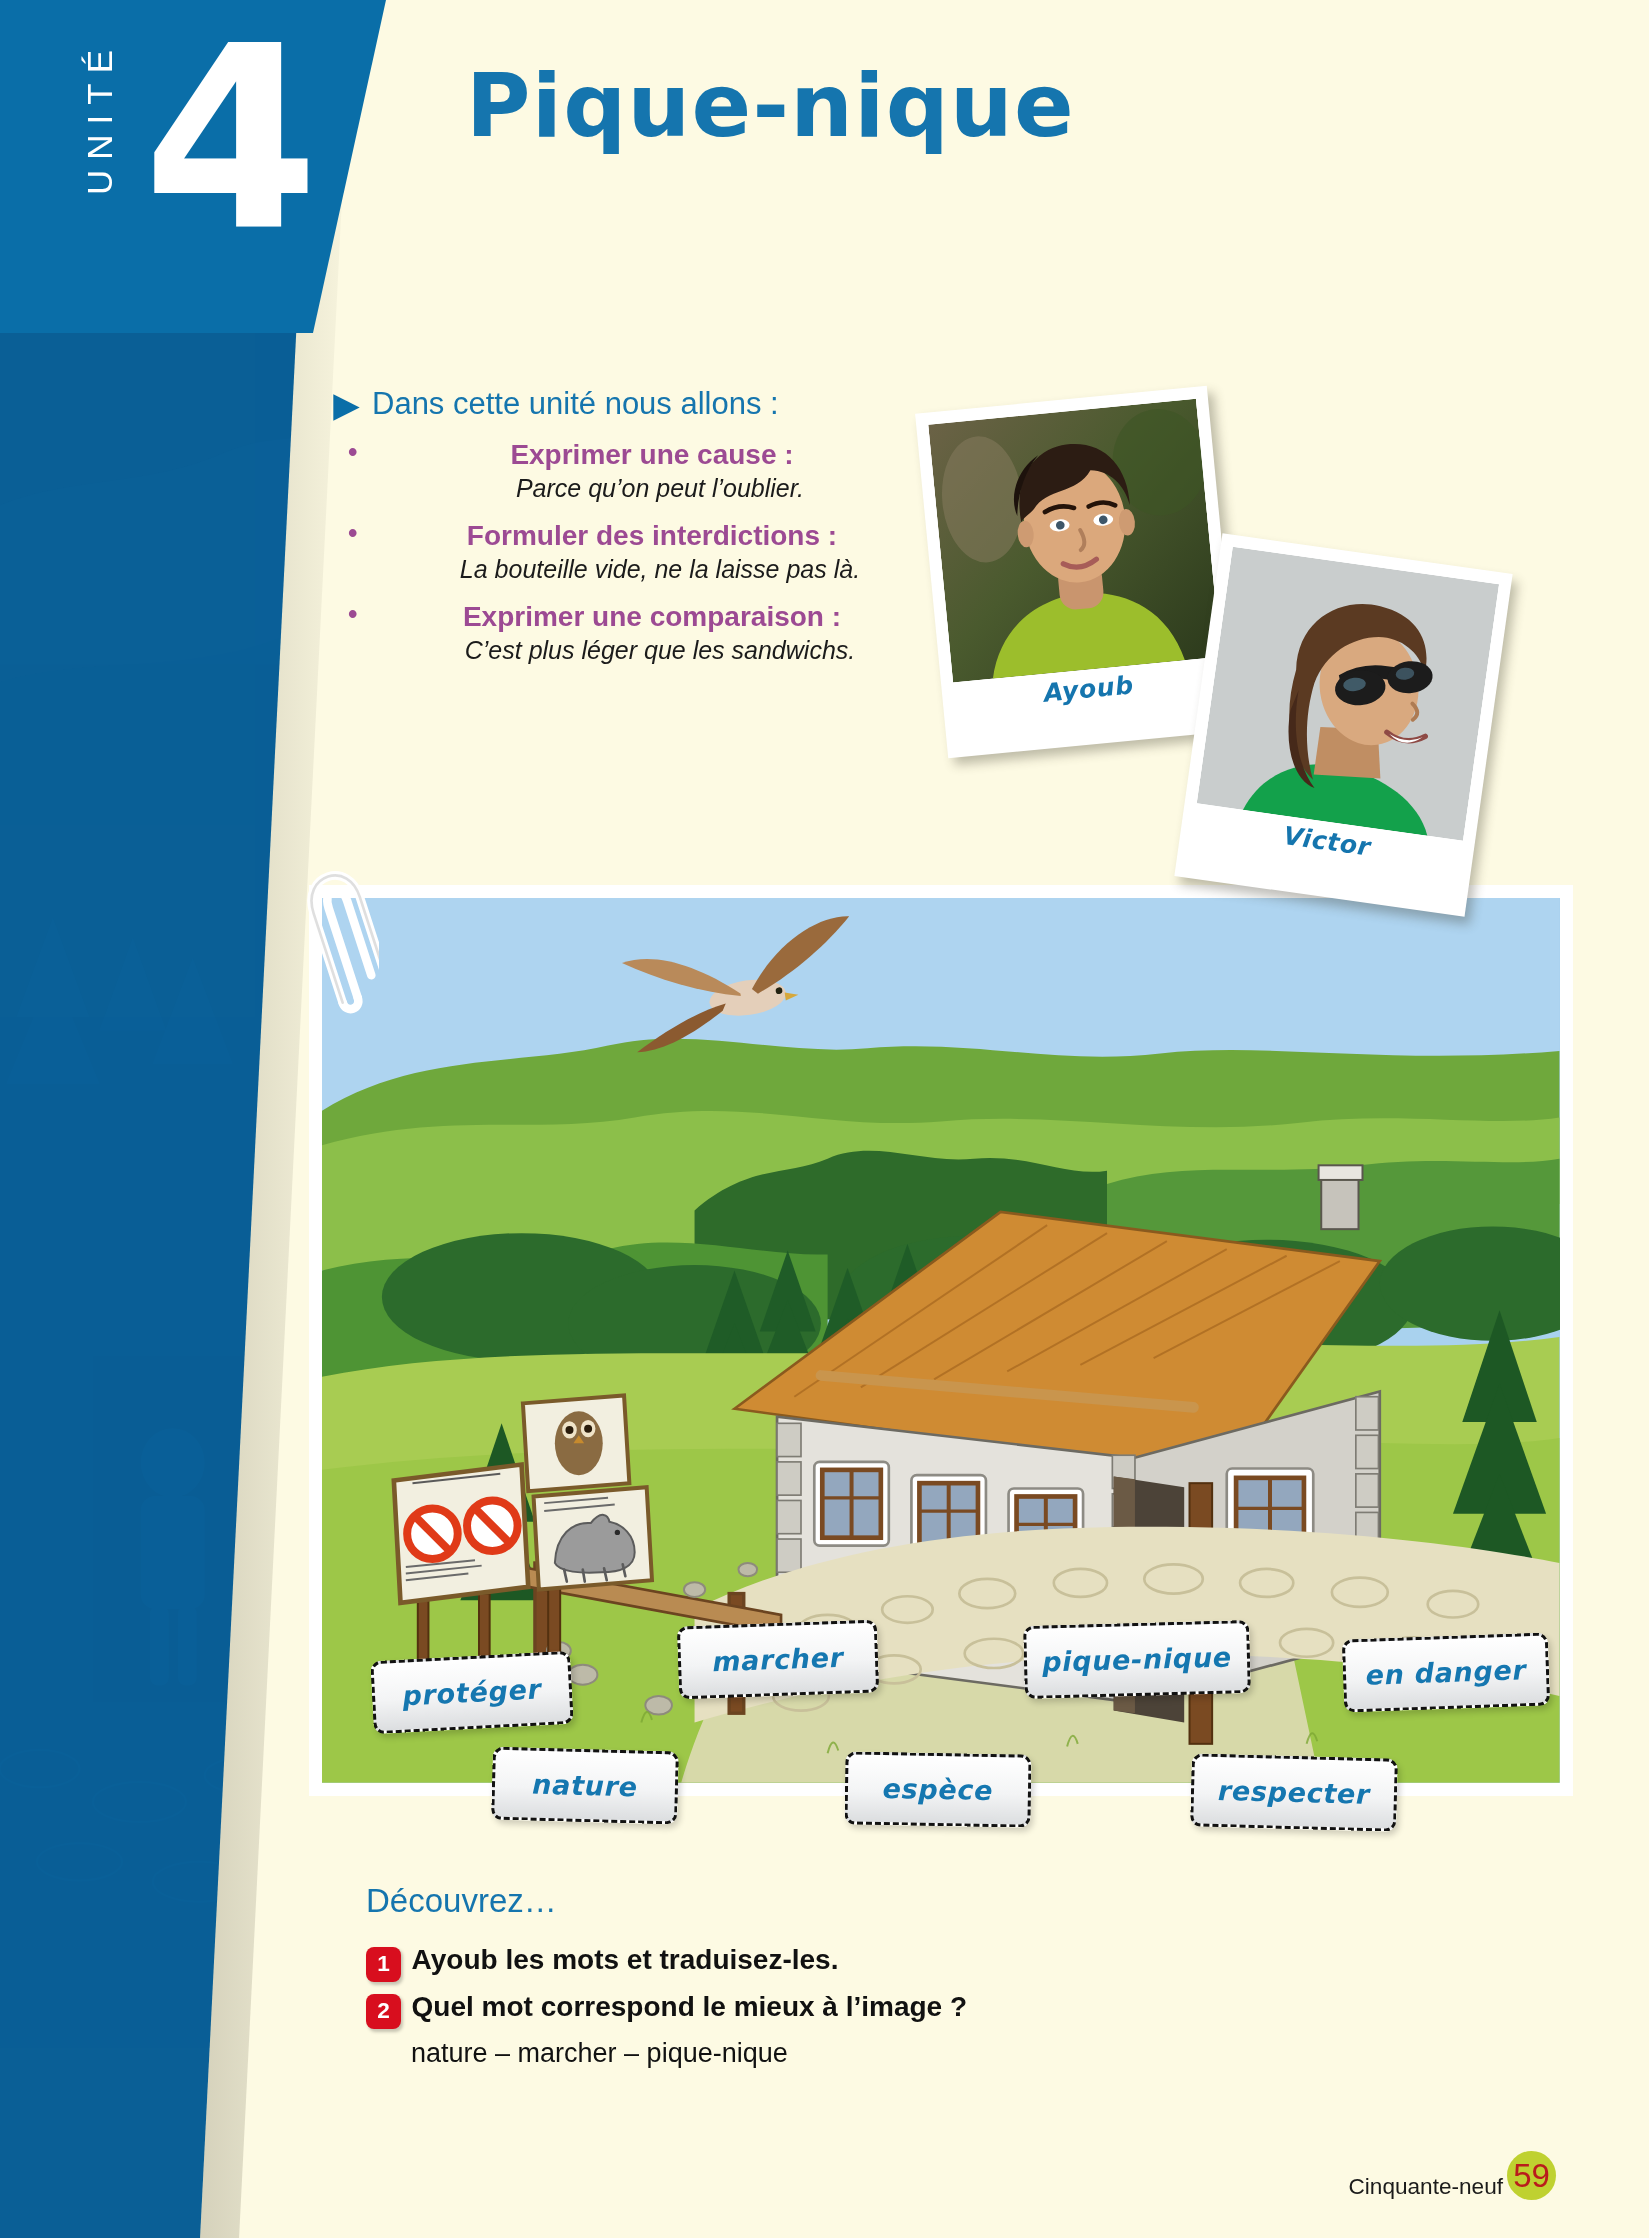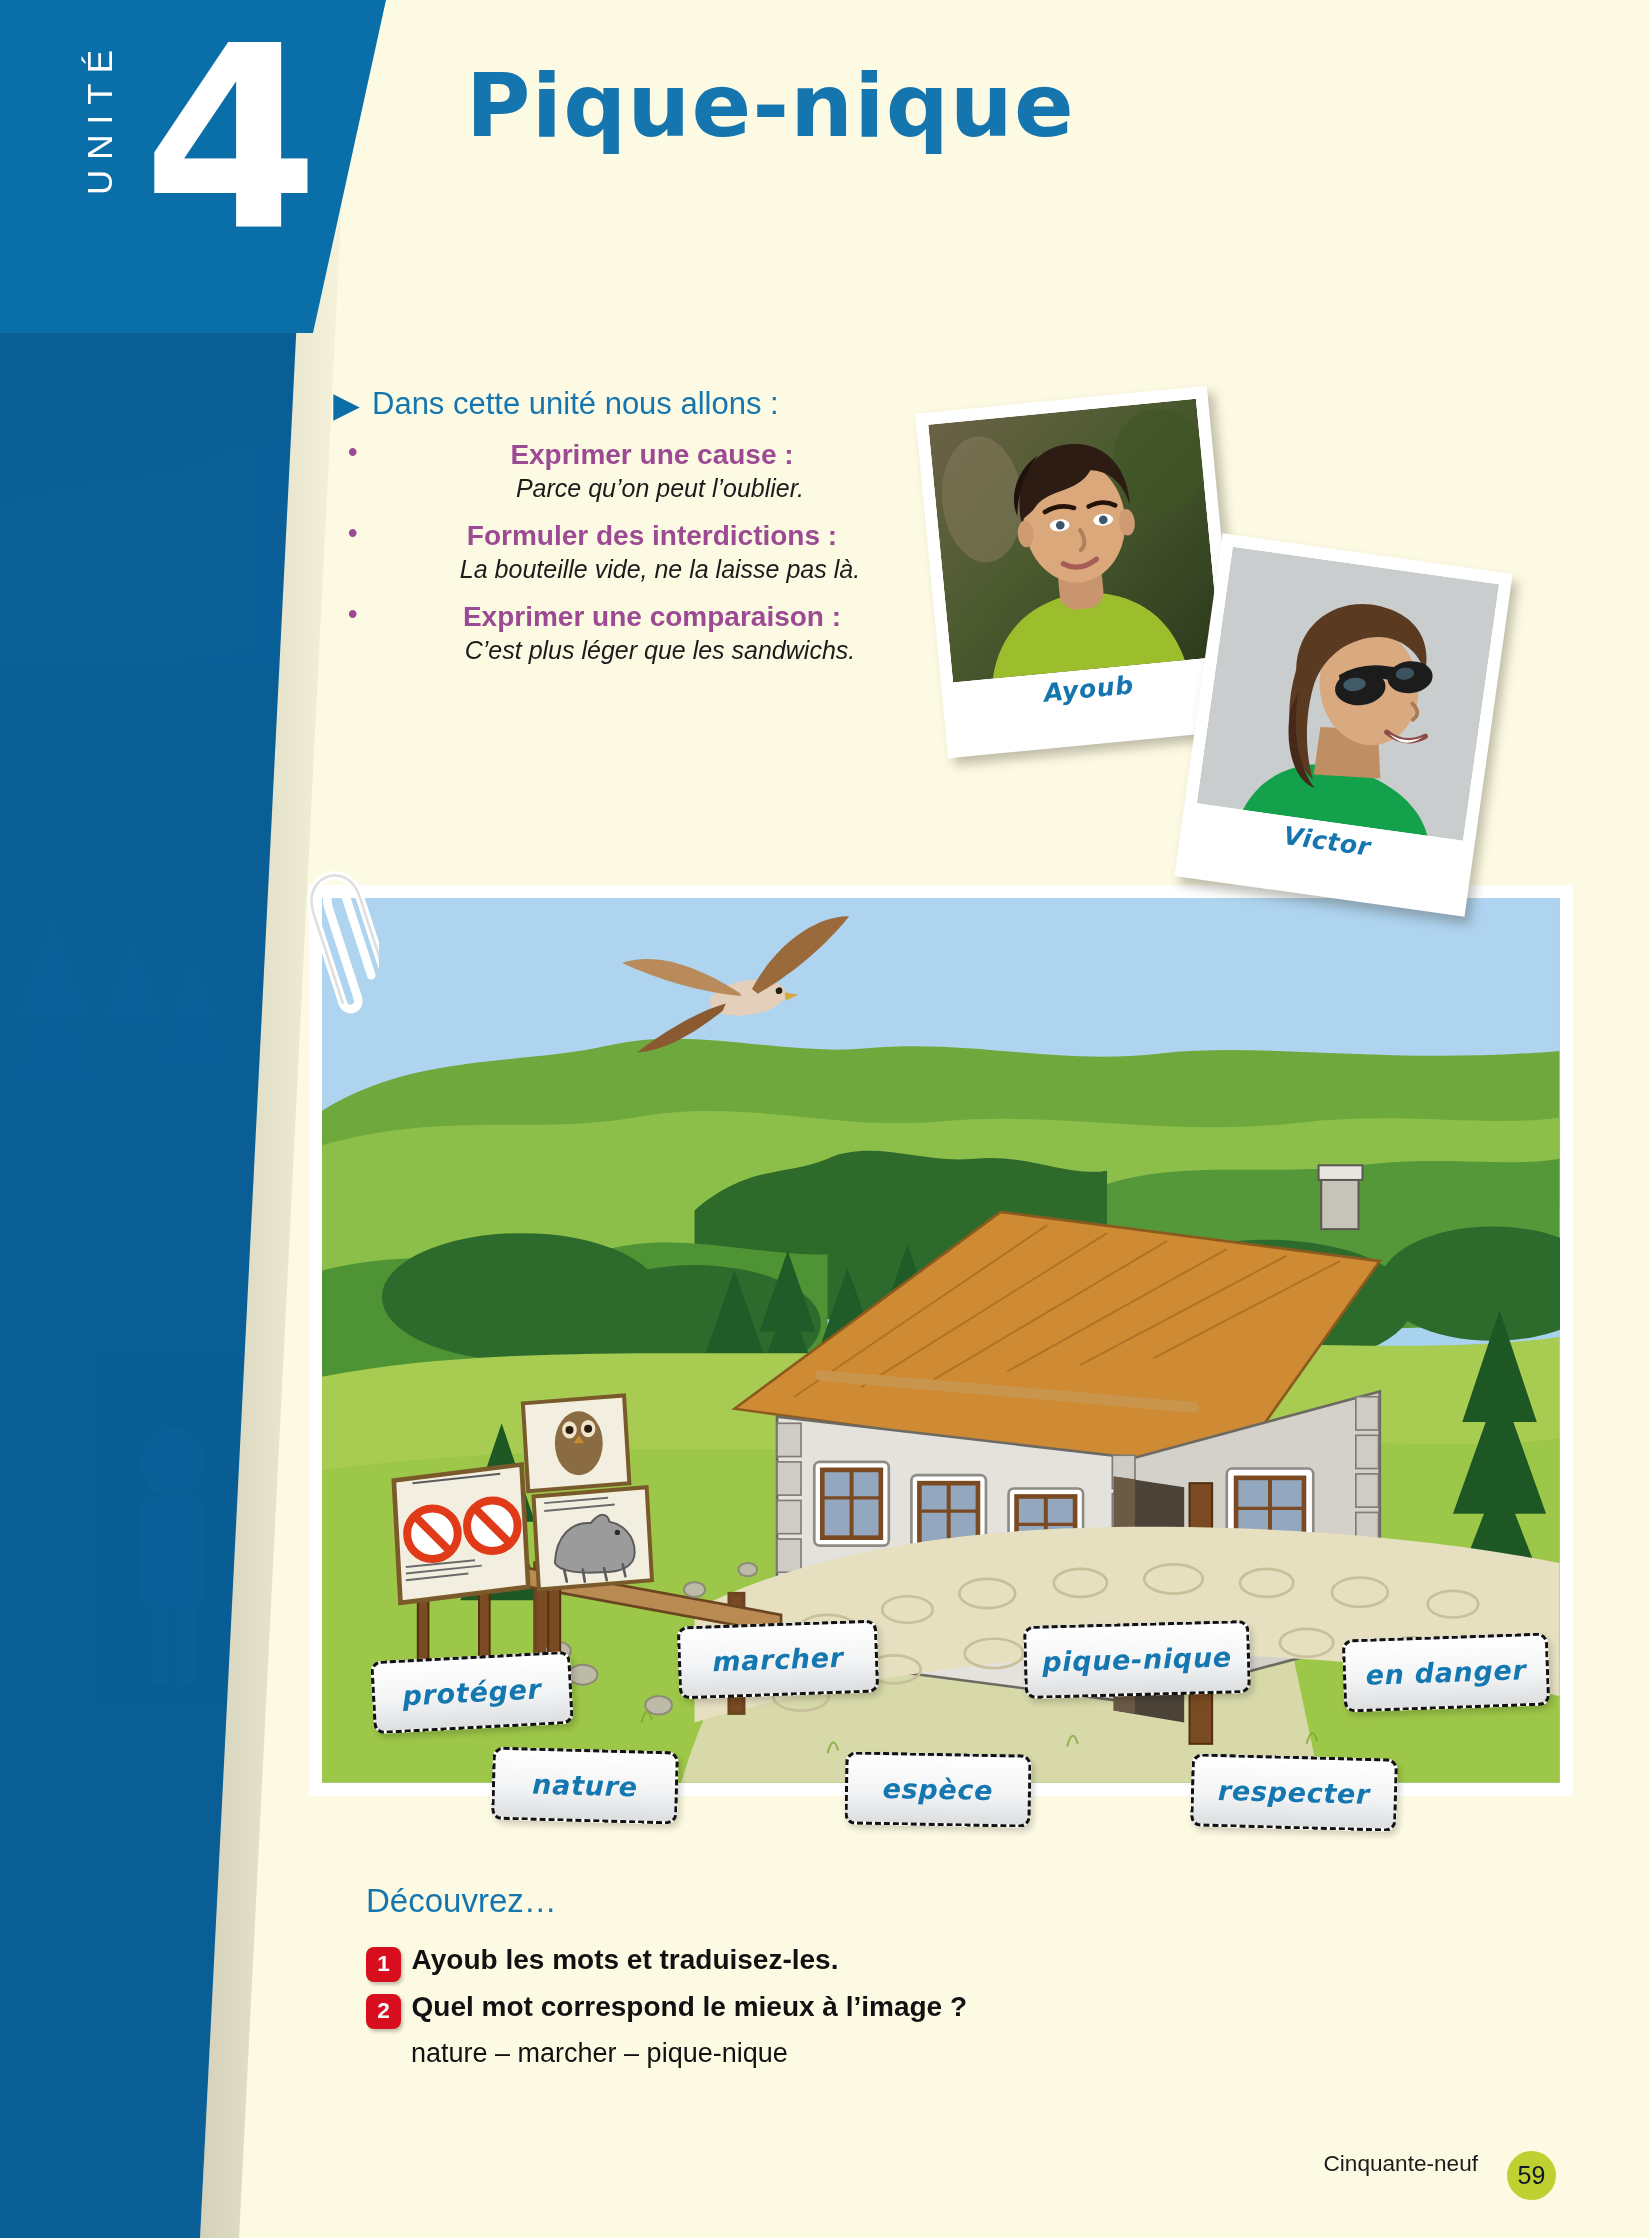--- a/index.html
+++ b/index.html
@@ -151,28 +151,28 @@
   }
   .ex-text{ font-size:28px; font-weight:700; color:#111; }
   #ex-options{
     margin-left:45px; margin-top:5.3px;
     font-size:27px; color:#111;
   }
 
   
   #footer{
     position:absolute; right:93px; bottom:39px;
-    display:flex; align-items:flex-start; gap:29px; z-index:6;
+    display:flex; align-items:flex-end; gap:4px; z-index:6;
   }
   #footer-label{ font-size:22.6px; color:#1b1b1b; }
   #page-number-badge{
     width:49px; height:49px; border-radius:50%;
-    background:#BFD130; color:#0f172a;
+    background:#BFD130; color:#b91c1c;
     display:flex; align-items:center; justify-content:center;
-    font-size:25px; font-weight:400;
+    font-size:33px; font-weight:400;
   }
 </style>
 </head>
 <body>
 
 <div id="sidebar-panel">
   <svg id="sidebar-watermark" viewBox="0 0 700 2600" preserveAspectRatio="none">
     <rect x="0" y="0" width="700" height="2600" fill="#0A5F96"></rect>
 
     <path d="M0,300 C120,230 250,260 380,200 C500,150 620,210 700,180 L700,520 L0,520 Z" fill="#0B6CA8" opacity=".5"></path>

